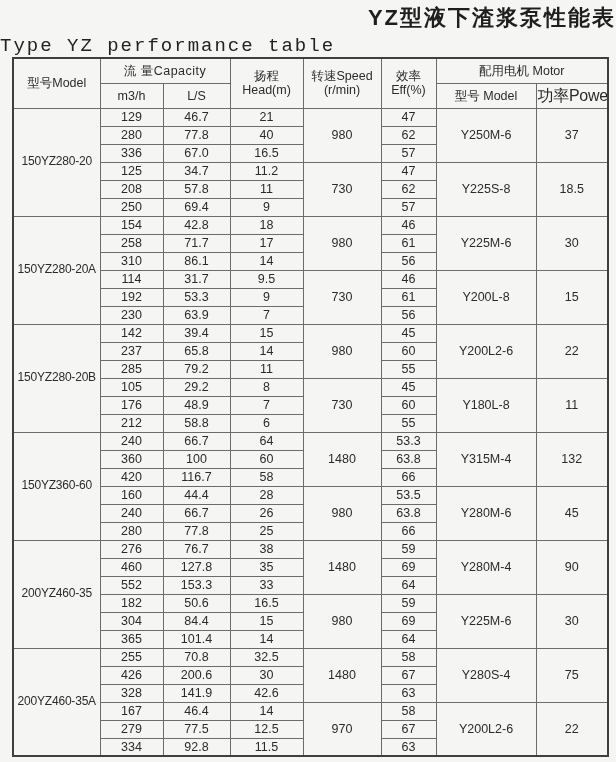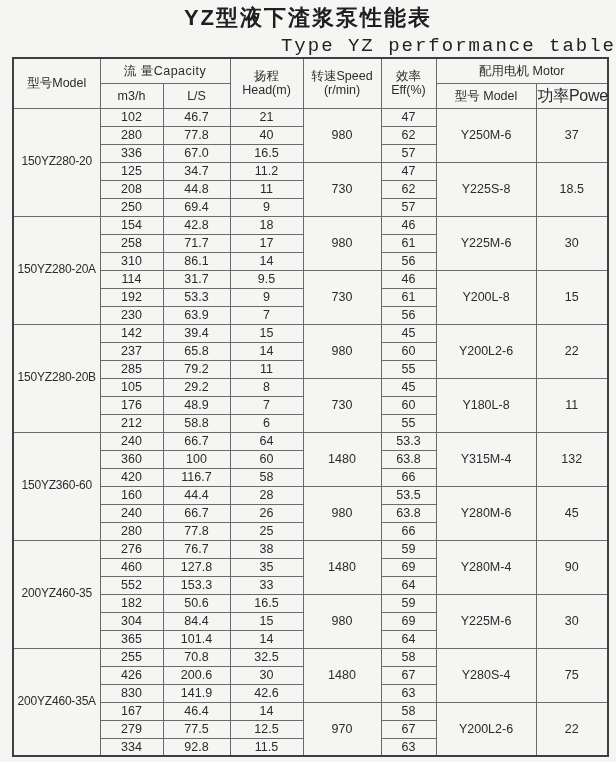--- a/index.html
+++ b/index.html
@@ -2,25 +2,25 @@
 <html><head>
 <meta charset="utf-8">
 <style>
   html,body{margin:0;padding:0}
   body{
     width:616px;height:762px;position:relative;overflow:hidden;
     background:#f5f5f3;color:#2b2b2b;
     font-family:"Liberation Sans","DejaVu Sans",sans-serif;
   }
   .title-zh{
-    text-align:center;padding-top:3px;font-size:22px;font-weight:bold;
+    text-align:right;padding-top:3px;font-size:22px;font-weight:bold;
     letter-spacing:2px;color:#1f1f1f;
   }
   .title-en{
-    text-align:right;font-size:19px;margin-top:2px;letter-spacing:2px;
+    text-align:left;font-size:19px;margin-top:2px;letter-spacing:2px;
     font-family:"Liberation Mono","DejaVu Sans Mono",monospace;color:#222;
   }
   table{
     position:absolute;left:12px;top:57px;width:595px;
     border-collapse:collapse;table-layout:fixed;
     border:2px solid #3f3f3f;
   }
   th,td{
     border:1px solid #6b6b6b;text-align:center;vertical-align:middle;
     padding:0 1px;font-weight:normal;font-size:12.5px;line-height:1.12;
@@ -71,21 +71,21 @@
     <tr>
       <th>m3/h</th>
       <th>L/S</th>
       <th>型号 Model</th>
       <th class="small">功率Power(KW)</th>
     </tr>
   </thead>
   <tbody>
       <tr>
         <td rowspan="6" class="model">150YZ280-20</td>
-        <td>102</td>
+        <td>129</td>
         <td>46.7</td>
         <td>21</td>
         <td rowspan="3">980</td>
         <td>47</td>
         <td rowspan="3">Y250M-6</td>
         <td rowspan="3">37</td>
       </tr>
       <tr>
         <td>280</td>
         <td>77.8</td>
@@ -102,21 +102,21 @@
         <td>125</td>
         <td>34.7</td>
         <td>11.2</td>
         <td rowspan="3">730</td>
         <td>47</td>
         <td rowspan="3">Y225S-8</td>
         <td rowspan="3">18.5</td>
       </tr>
       <tr>
         <td>208</td>
-        <td>44.8</td>
+        <td>57.8</td>
         <td>11</td>
         <td>62</td>
       </tr>
       <tr>
         <td>250</td>
         <td>69.4</td>
         <td>9</td>
         <td>57</td>
       </tr>
       <tr>
@@ -301,21 +301,21 @@
         <td rowspan="3">Y280S-4</td>
         <td rowspan="3">75</td>
       </tr>
       <tr>
         <td>426</td>
         <td>200.6</td>
         <td>30</td>
         <td>67</td>
       </tr>
       <tr>
-        <td>830</td>
+        <td>328</td>
         <td>141.9</td>
         <td>42.6</td>
         <td>63</td>
       </tr>
       <tr>
         <td>167</td>
         <td>46.4</td>
         <td>14</td>
         <td rowspan="3">970</td>
         <td>58</td>

